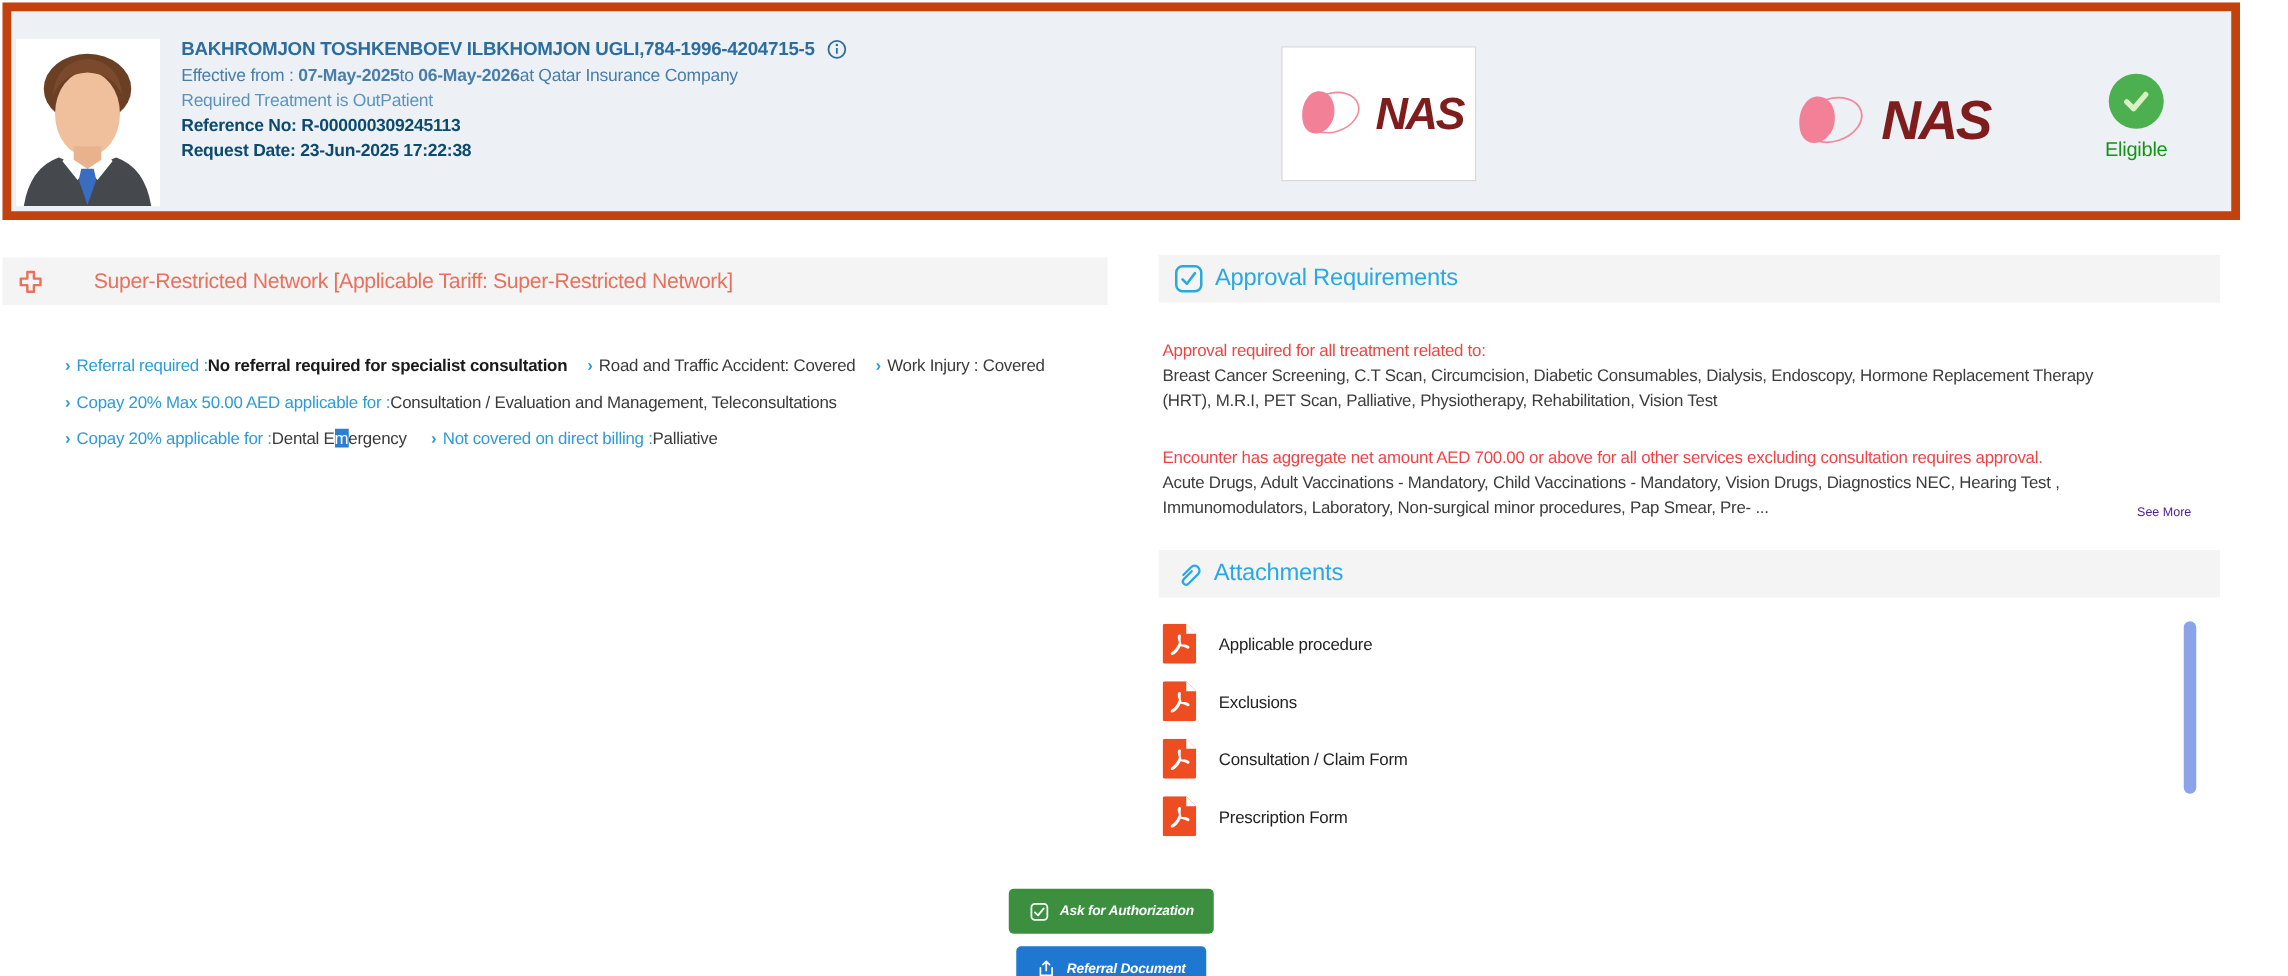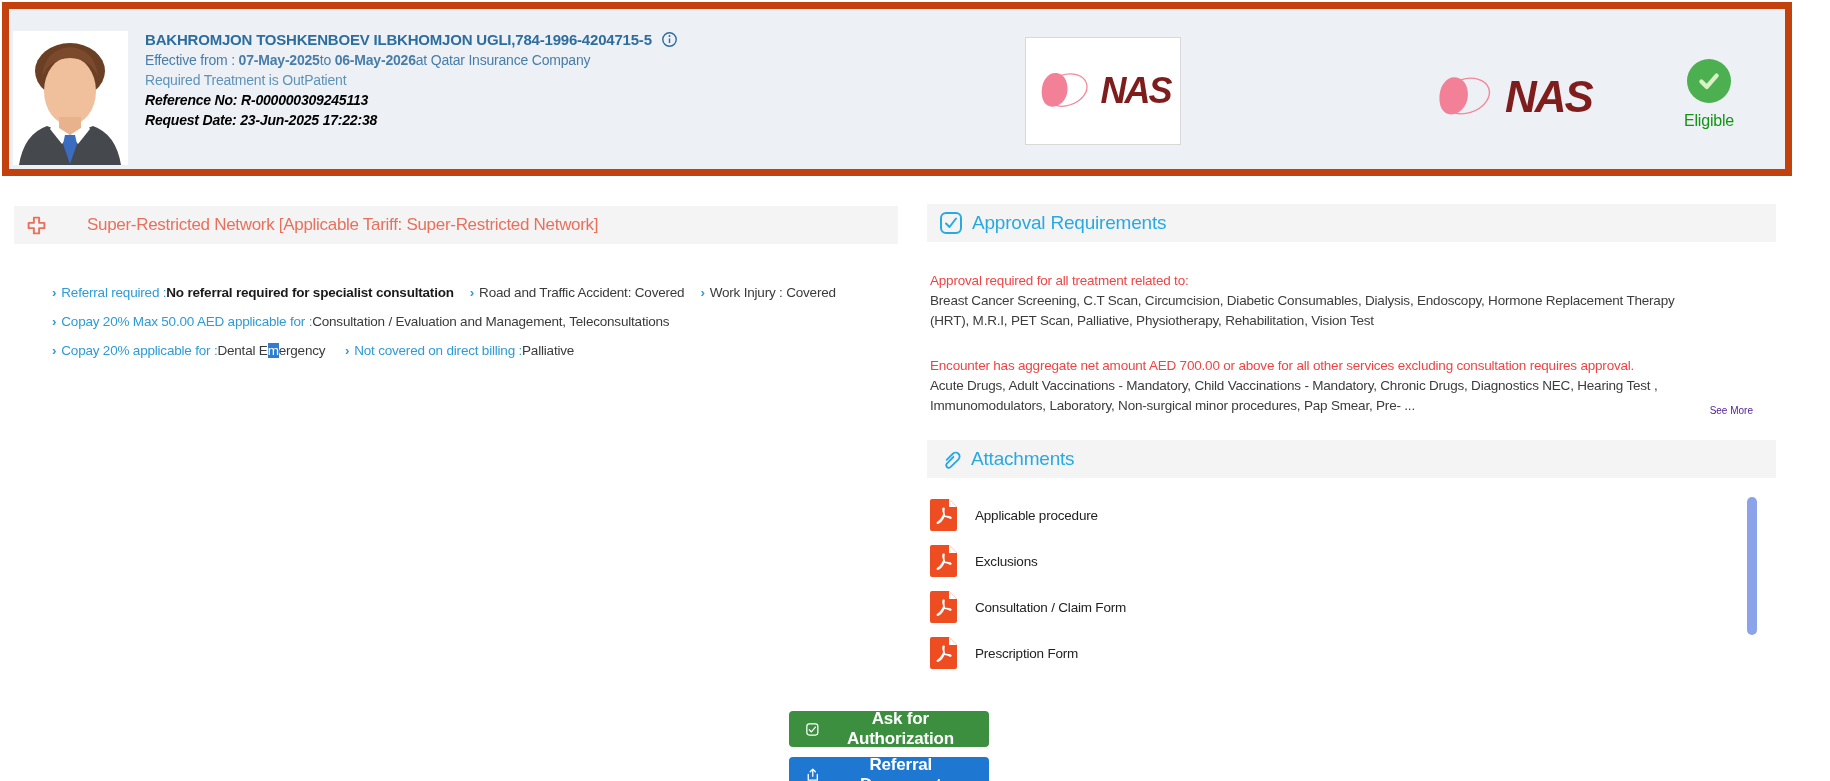--- a/index.html
+++ b/index.html
@@ -9,40 +9,40 @@
   
   .topbar { position:absolute; left:2px; top:2px; width:1790px; height:174px;
             background:#edf1f6; border:7px solid #c2410c; box-sizing:border-box; }
   .photo { position:absolute; left:4px; top:22px; width:115px; height:134px; background:#fff; overflow:hidden; }
   .patient-info { position:absolute; left:136px; top:22px; }
   .name-row { display:flex; align-items:center; gap:9px; font-size:15px; font-weight:700;
               color:#2d6d9d; letter-spacing:-0.2px; }
   .pline { font-size:14px; margin-top:4px; color:#477da8; letter-spacing:-0.2px; }
   .pline b { font-weight:700; }
   .treatment { color:#5e93b8; }
-  .bold-line { font-weight:700; color:#000000;font-style:italic; }
+  .bold-line { font-weight:700; color:#0c4a6e; }
 
   .logo-box { position:absolute; left:1016px; top:28px; width:156px; height:108px;
               background:#fff; border:1px solid #d8d8d8; display:flex; align-items:center;
               justify-content:center; gap:7px; box-sizing:border-box; }
   .logo-plain { position:absolute; left:1383px; top:46px; width:240px; height:84px;
                 display:flex; align-items:center; justify-content:center; gap:9px; }
   .nas-text { font-weight:900; font-style:italic; color:#7f1d1d; letter-spacing:-2px; }
   .logo-box .nas-text { font-size:36px; }
   .logo-plain .nas-text { font-size:44px; }
 
   .eligible { position:absolute; left:1640px; top:50px; width:120px; text-align:center; }
   .check-circle { width:44px; height:44px; border-radius:50%; background:#4caf50;
                   margin:0 auto; display:flex; align-items:center; justify-content:center; }
   .eligible-text { margin-top:9px; color:#149414; font-size:16px; letter-spacing:-0.2px; }
 
   
   .band { position:absolute; height:38px; background:#f4f4f5; display:flex; align-items:center;
           gap:9px; padding:0 12px; box-sizing:border-box; }
-  .band-left   { left:14px;   top:206px; width:884px;gap:40px; }
+  .band-left   { left:2px;   top:206px; width:884px;gap:40px; }
   .band-approval { left:927px; top:204px; width:849px; }
   .band-attach { left:927px; top:440px; width:849px; }
   .coral-title { color:#e8705c; font-size:17px; letter-spacing:-0.3px; }
   .blue-title  { color:#29a9e1; font-size:19px; letter-spacing:-0.2px; }
 
   
   .bullets { position:absolute; left:52px; top:278px; }
   .bullet-row { white-space:nowrap; font-size:13.5px; height:29px; line-height:29px;
                 color:#333; letter-spacing:-0.2px; }
   .bullet { margin-right:16px; }
@@ -64,23 +64,23 @@
   .attach-area { position:absolute; left:930px; top:492px; width:848px; height:180px; overflow:hidden; }
   .attach-list { }
   .attach-item { display:flex; align-items:center; gap:18px; height:46px; cursor:pointer; }
   .attach-label { font-size:13.5px; color:#222; letter-spacing:-0.2px; }
   .scroll-thumb { position:absolute; left:817px; top:5px; width:10px; height:138px;
                   border-radius:5px; background:#8ba4e9; cursor:pointer; }
 
   
   .actions { position:absolute; left:789px; top:711px; width:200px; display:flex;
              flex-direction:column; align-items:center; gap:10px; }
-  .btn { display:flex; align-items:center; gap:8px; color:#fff; font-size:17px; font-weight:700;
+  .btn { display:flex; align-items:center; gap:8px; color:#fff; font-size:11px; font-weight:700;
          border:none; border-radius:4px; height:36px; padding:0 16px; cursor:pointer;
-         font-family:"Liberation Sans", sans-serif; letter-spacing:-0.2px; }
+         font-family:"Liberation Sans", sans-serif; letter-spacing:-0.2px;font-style:italic; }
   .btn-green { background:#3c8f3f; }
   .btn-blue { background:#1e78d2; }
 </style>
 </head>
 <body>
 
 <div class="page">
 
   <header class="topbar">
     <div class="photo">
@@ -159,21 +159,21 @@
     <span class="blue-title">Approval Requirements</span>
   </div>
 
   <div class="approval-groups" id="approval-groups">
       <div class="approval-group">
         <div class="g-heading">Approval required for all treatment related to:</div>
         <div class="g-body">Breast Cancer Screening, C.T Scan, Circumcision, Diabetic Consumables, Dialysis, Endoscopy, Hormone Replacement Therapy (HRT), M.R.I, PET Scan, Palliative, Physiotherapy, Rehabilitation, Vision Test</div>
       </div>
       <div class="approval-group">
         <div class="g-heading">Encounter has aggregate net amount AED 700.00 or above for all other services excluding consultation requires approval.</div>
-        <div class="g-body">Acute Drugs, Adult Vaccinations - Mandatory, Child Vaccinations - Mandatory, Chronic Drugs, Diagnostics NEC, Hearing Test , Immunomodulators, Laboratory, Non-surgical minor procedures, Pap Smear, Pre- ...</div>
+        <div class="g-body">Acute Drugs, Adult Vaccinations - Mandatory, Child Vaccinations - Mandatory, Vision Drugs, Diagnostics NEC, Hearing Test , Immunomodulators, Laboratory, Non-surgical minor procedures, Pap Smear, Pre- ...</div>
         <span class="see-more">See More</span>
       </div>
     </div>
 
   <div class="band band-attach">
     <svg width="23" height="23" viewBox="0 0 24 24">
       <path d="M8 12.5 L14.5 6 a4.1 4.1 0 0 1 5.8 5.8 L12 20 a2.7 2.7 0 0 1-3.8-3.8 L15 9.4" fill="none" stroke="#29a9e1" stroke-width="1.9" stroke-linecap="round" stroke-linejoin="round"></path>
     </svg>
     <span class="blue-title">Attachments</span>
   </div>

